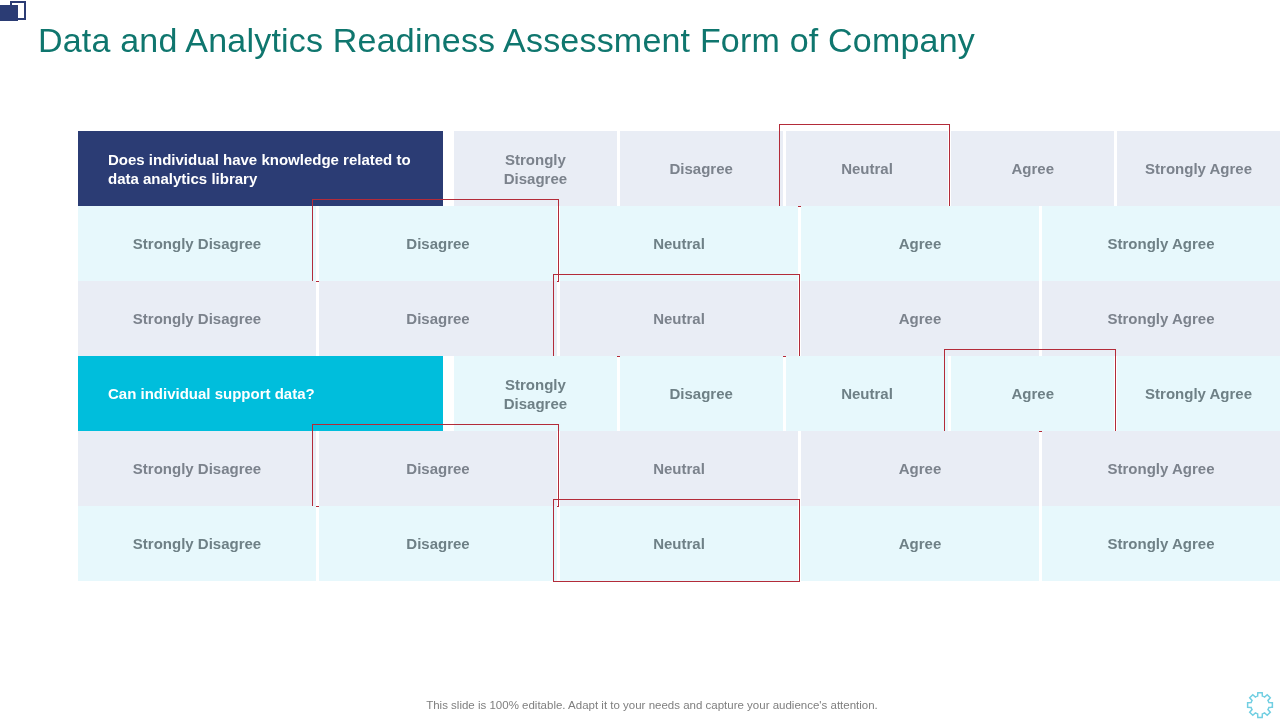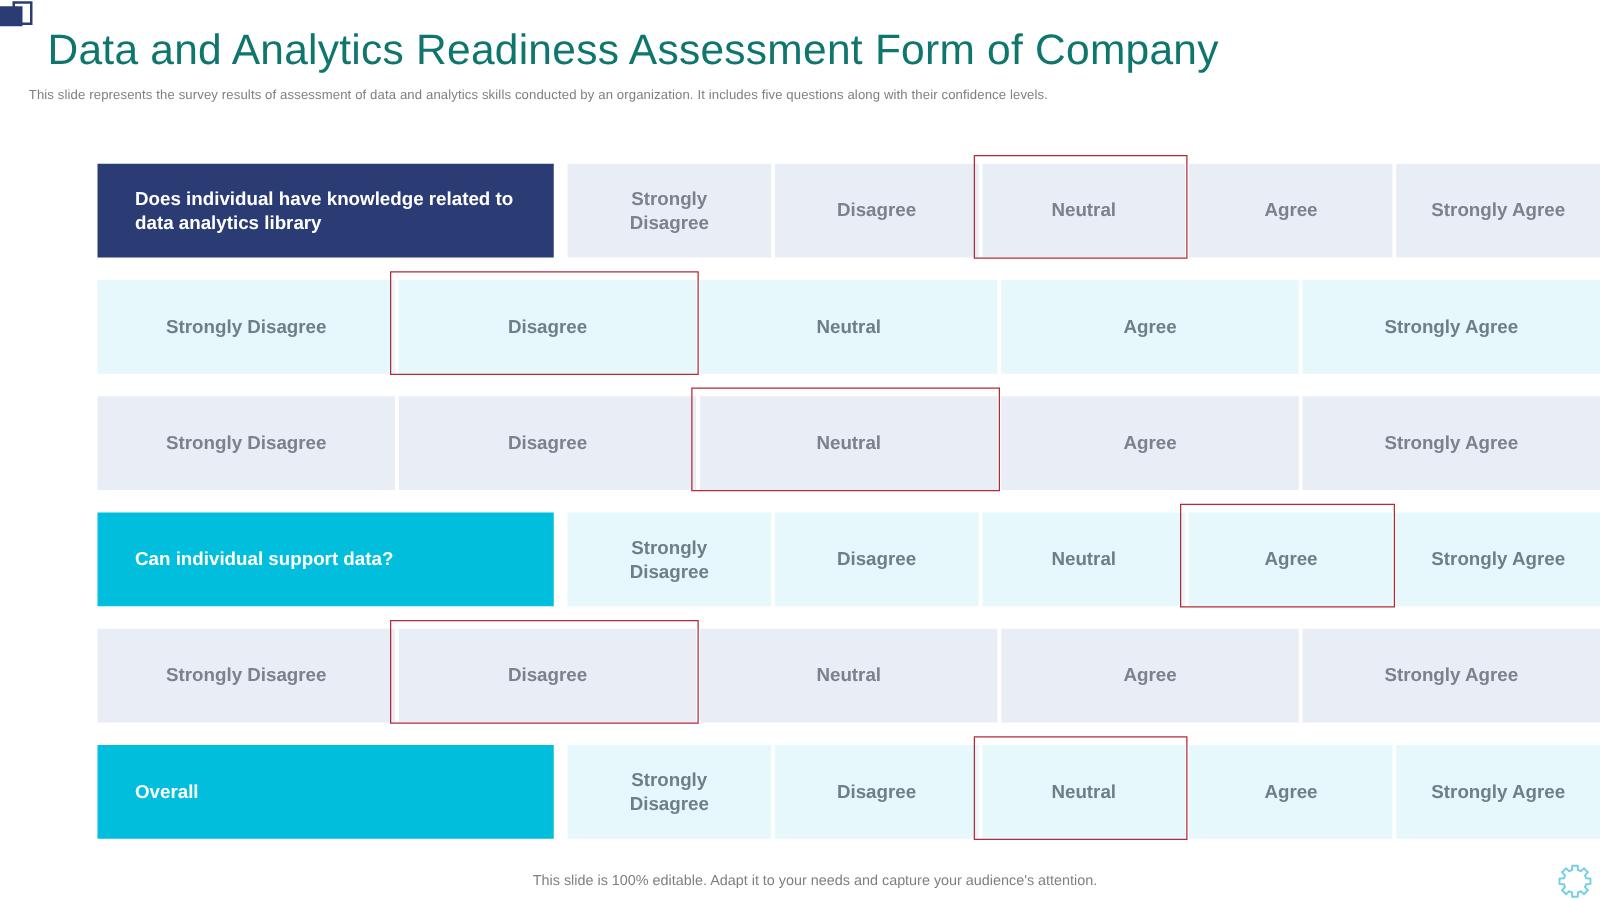--- a/index.html
+++ b/index.html
@@ -28,21 +28,21 @@
     font-size: 34px; line-height: 48px; font-weight: 400;
     color: #0f766e; letter-spacing: 0.2px; white-space: nowrap; margin-left: 16px;
   }
   .subtitle {
     position: absolute; left: 23px; top: 70px; width: 1100px;
     font-size: 10.5px; color: #7f7f7f; letter-spacing: 0.1px;
   }
 
   .survey-table {
     position: absolute; left: 42px; top: 131px; width: 1202px;
-    display: flex; flex-direction: column; row-gap: 18px; padding-left: 36px;
+    display: flex; flex-direction: column;  padding-left: 36px;
   }
   .row { display: flex; height: 75px; }
   .row-label {
     width: 365px; box-sizing: border-box; flex: none;
     margin-right: 11px; padding: 0 22px 0 30px;
     display: flex; align-items: center;
     color: #ffffff; font-weight: bold; font-size: 15px; line-height: 19px;
   }
   .cells { flex: 1; display: flex; column-gap: 3px; font-weight: bold; }
   .cell {
@@ -74,21 +74,20 @@
 <body>
 
 <div class="slide">
 
   <div class="logo">
     <span class="sq-outline"></span>
     <span class="sq-solid"></span>
   </div>
 
   <div class="title">Data and Analytics Readiness Assessment Form of Company</div>
-  <div class="subtitle">This slide represents the survey results of assessment of data and analytics skills conducted by an organization. It includes five questions along with their confidence levels.</div>
 
   <div class="survey-table">
     <div class="row navy">
       <div class="row-label">Does individual have knowledge related to data analytics library</div>
       <div class="cells">
           <div class="cell">
             <span>Strongly Disagree</span>
           </div>
           <div class="cell">
             <span>Disagree</span>
@@ -185,21 +184,20 @@
           <div class="cell">
             <span>Agree</span>
           </div>
           <div class="cell">
             <span>Strongly Agree</span>
           </div>
         </div>
     </div>
 
     <div class="row cyan">
-      <div class="row-label">Overall</div>
       <div class="cells">
           <div class="cell">
             <span>Strongly Disagree</span>
           </div>
           <div class="cell">
             <span>Disagree</span>
           </div>
           <div class="cell selected">
             <span>Neutral</span>
             <div class="highlight"></div>

